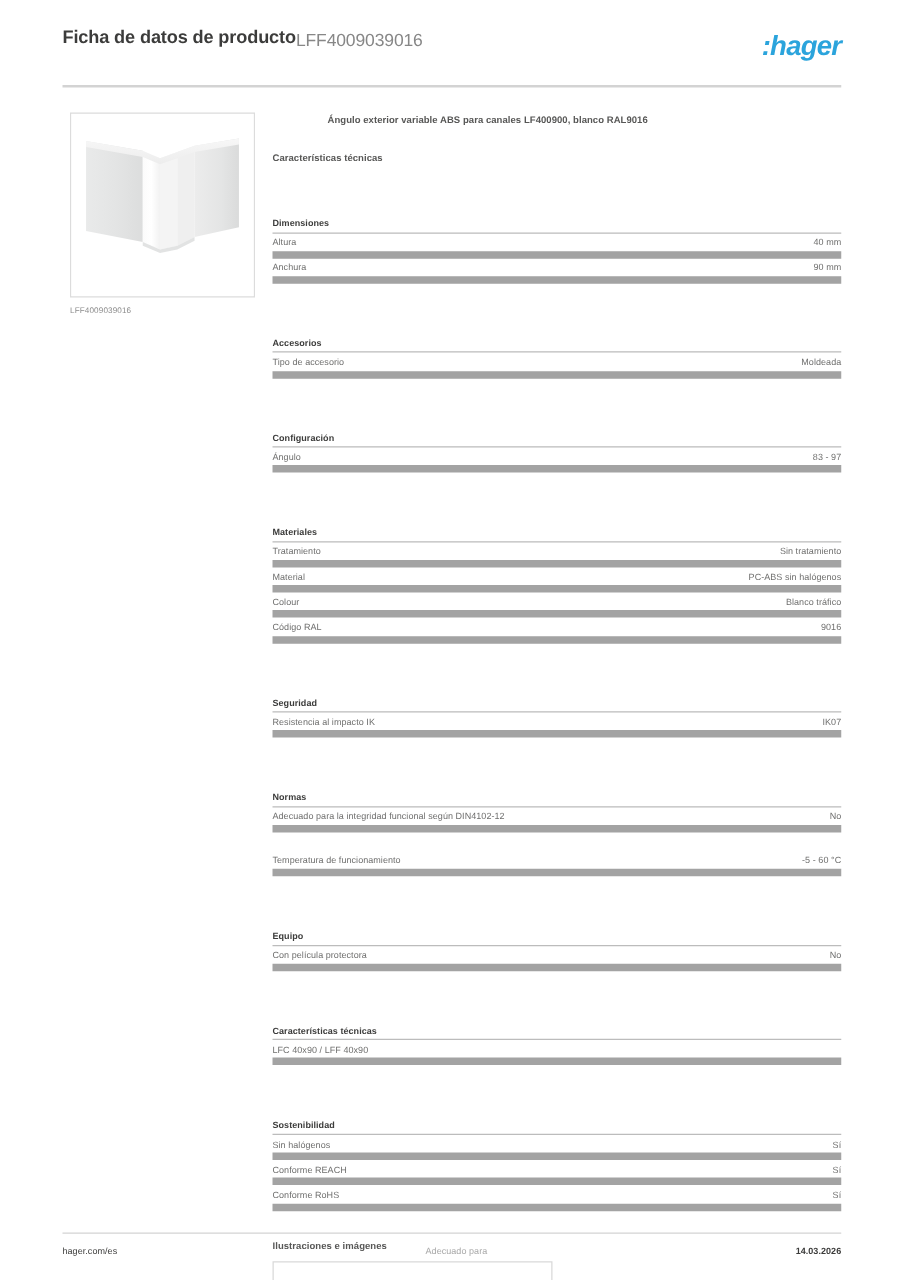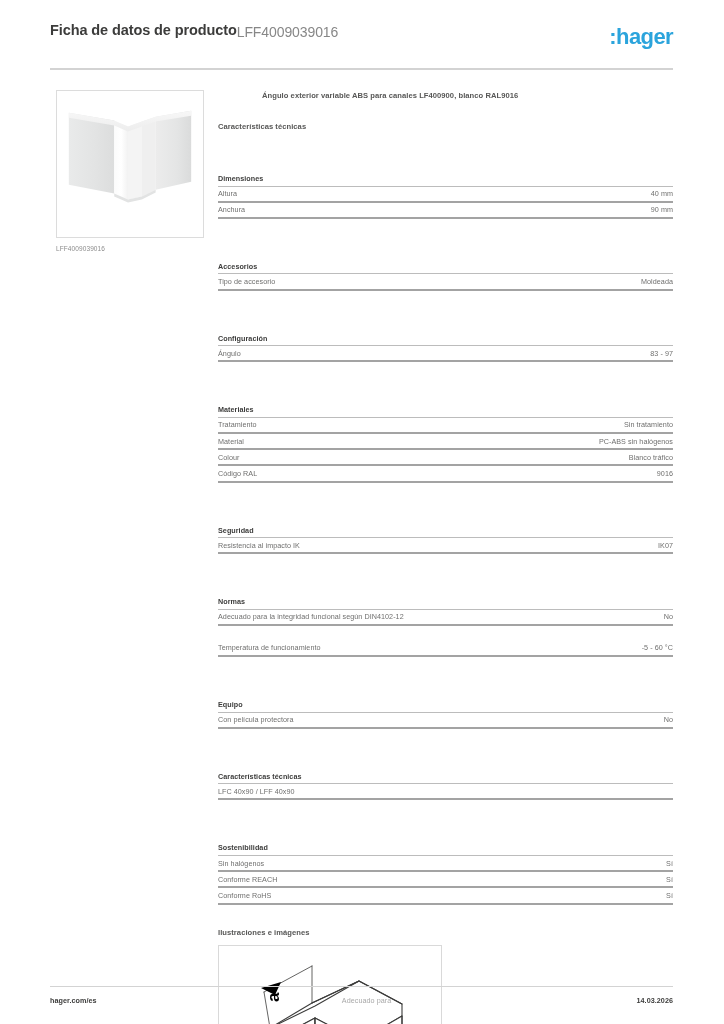--- a/index.html
+++ b/index.html
@@ -47,20 +47,21 @@
     line-height: 17px;
     margin-top: 2px;
   }
   .logo {
     font-size: 22px;
     font-weight: bold;
     color: #2ba4dc;
     letter-spacing: -0.6px;
     line-height: 22px;
     margin-top: 4px;
+    font-style: italic;
   }
   .header-rule {
     position: absolute;
     left: 50px;
     top: 68px;
     width: 623px;
     height: 2px;
     background: #d3d3d3;
   }
 
@@ -129,21 +130,21 @@
     line-height: 9px;
     margin-top: 43px;
   }
 
   .row {
     display: flex;
     justify-content: space-between;
     align-items: baseline;
     font-size: 7.2px;
     color: #6f6f6e;
-    border-bottom: 2px solid #a3a3a3;
+    border-bottom: 6px solid #a3a3a3;
     padding: 2.6px 0 2.6px 0;
     line-height: 9px;
     letter-spacing: 0.05px;
     gap: 43px;
   }
   .row .label { text-align: left; }
   .row .value { text-align: right; white-space: nowrap; padding-left: 10px; }
 
   
   .illus-title {
@@ -174,21 +175,21 @@
   .footer {
     position: absolute;
     left: 50px;
     top: 996px;
     width: 623px;
     display: flex;
     justify-content: space-between;
     align-items: baseline;
     font-size: 7.2px;
   }
-  .footer-left  { font-weight: bold; color: #3c3c3b; letter-spacing: 0.05px; }
+  .footer-left  { font-weight: normal; color: #3c3c3b; letter-spacing: 0.05px; }
   .footer-mid   { font-weight: normal; color: #a8a8a8; letter-spacing: 0.05px; }
   .footer-right { font-weight: bold; color: #3c3c3b; letter-spacing: 0.05px; }
 </style>
 </head>
 <body>
 
 <div class="page">
 
   <div class="header">
     <div class="header-titles">

